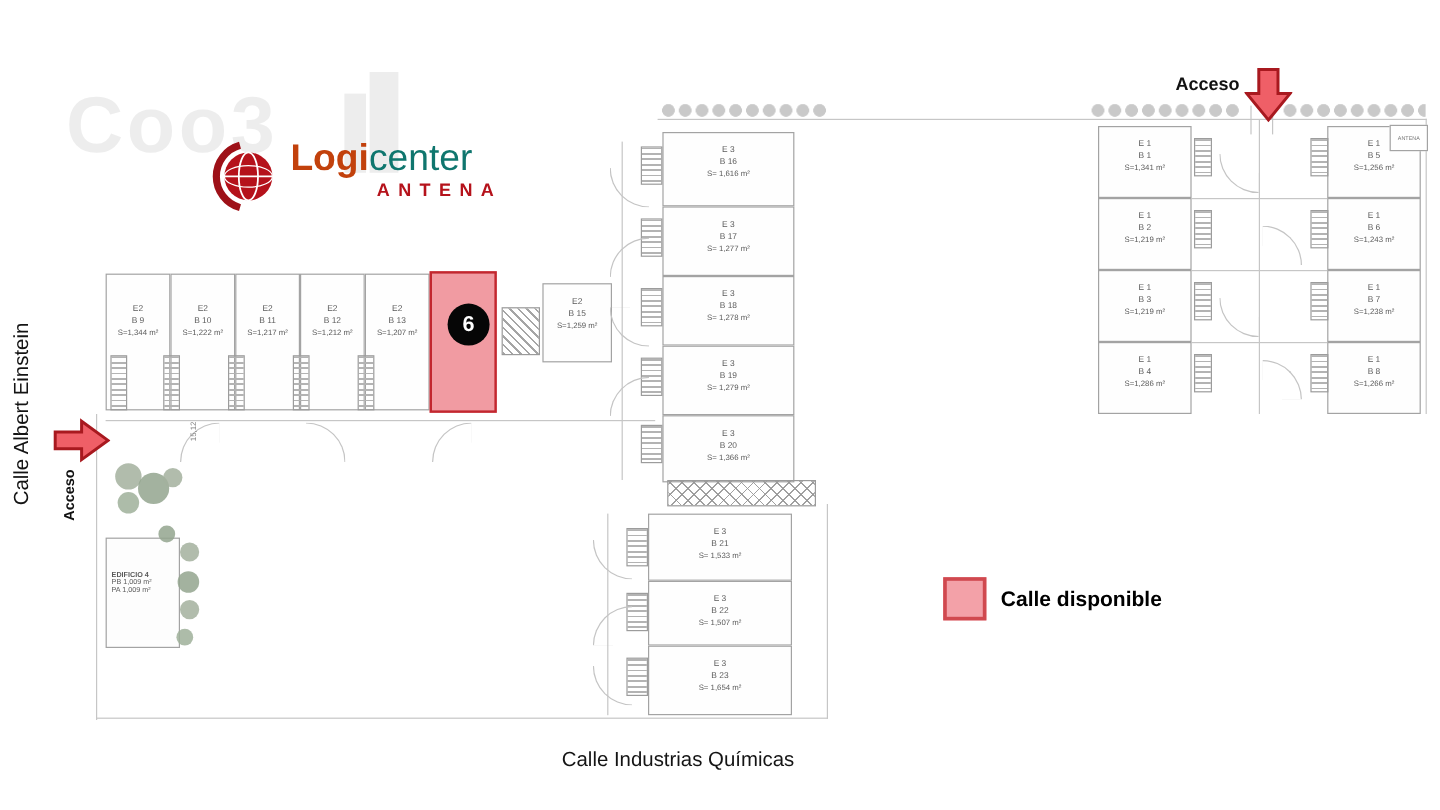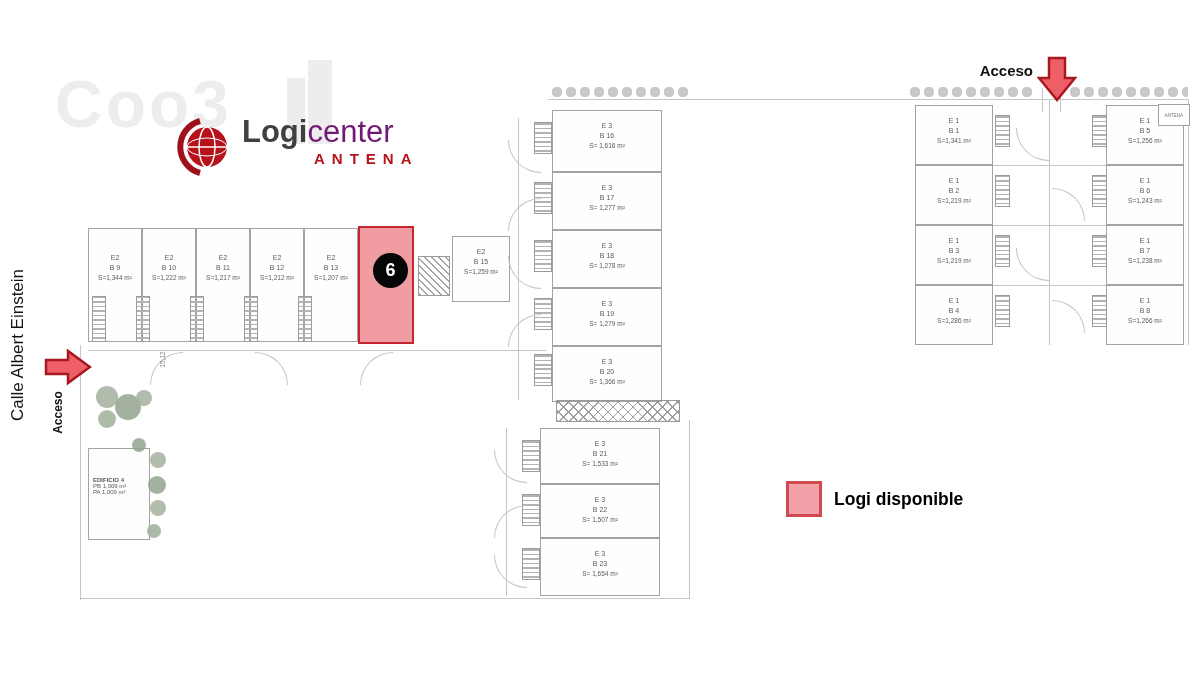--- a/index.html
+++ b/index.html
@@ -38,33 +38,34 @@
 </style>
 </head>
 <body>
 
 <div id="canvas">
 
   <div class="wm-text" style="left:55px;top:66px;">Coo3</div>
   <div class="wm-bar" style="left:287px;top:78px;width:18px;height:66px;"></div>
   <div class="wm-bar" style="left:308px;top:60px;width:24px;height:84px;"></div>
 
+  <div class="street" style="left:360px;top:623px;width:410px;text-align:center;">Calle Industrias Químicas</div>
   <div class="street" style="left:-125px;top:333px;width:290px;height:24px;text-align:center;transform:rotate(-90deg);">Calle Albert Einstein</div>
 
   <div class="abs" style="left:170px;top:116px;display:flex;align-items:flex-start;gap:10px;">
     <svg width="62" height="62" viewBox="0 0 62 62">
       <path d="M30 5 A27 27 0 0 0 30 57" stroke="#9e1118" stroke-width="6" fill="none"></path>
       <circle cx="37" cy="31" r="20" fill="#b5121b"></circle>
       <ellipse cx="37" cy="31" rx="8" ry="20" stroke="#ffffff" stroke-width="1.5" fill="none"></ellipse>
       <line x1="17" y1="31" x2="57" y2="31" stroke="#ffffff" stroke-width="1.5"></line>
       <ellipse cx="37" cy="31" rx="20" ry="9" stroke="#ffffff" stroke-width="1" fill="none"></ellipse>
     </svg>
     <div>
       <div style="font-size:31px;line-height:1;">
-        <span style="font-weight:bold;color:#404040;">Logi</span><span style="color:#701a75;">center</span>
+        <span style="font-weight:bold;color:#c2410c;">Logi</span><span style="color:#0f766e;">center</span>
       </div>
       <div style="font-size:15px;font-weight:bold;color:#b5121b;letter-spacing:7px;margin-left:72px;margin-top:3px;">ANTENA</div>
     </div>
   </div>
 
   <div class="line" style="left:80px;top:345px;width:1px;height:255px;"></div>
   <div class="line" style="left:80px;top:598px;width:610px;height:1px;"></div>
   <div class="line" style="left:689px;top:420px;width:1px;height:179px;"></div>
   <div class="line" style="left:548px;top:99px;width:641px;height:1px;"></div>
   <div class="line" style="left:1188px;top:99px;width:1px;height:246px;"></div>
@@ -265,15 +266,15 @@
   <svg class="abs" style="left:1037px;top:56px;" width="40" height="46" viewBox="0 0 40 46">
     <path d="M12 2 h16 v20 h10 L20 44 L2 22 h10 Z" fill="#ef5f67" stroke="#a8191f" stroke-width="2.5"></path>
   </svg>
 
   <svg class="abs" style="left:44px;top:348px;" width="48" height="38" viewBox="0 0 48 38">
     <path d="M2 12 h22 V3 L46 19 L24 35 v-9 H2 Z" fill="#ef5f67" stroke="#a8191f" stroke-width="2.5"></path>
   </svg>
   <div class="access-label" style="left:17px;top:406px;width:80px;height:13px;font-size:12px;text-align:center;transform:rotate(-90deg);">Acceso</div>
 
   <div class="legend-swatch" style="left:786px;top:481px;"></div>
-  <div class="legend-label" style="left:834px;top:489px;">Logi disponible</div>
+  <div class="legend-label" style="left:834px;top:489px;">Calle disponible</div>
 
 </div>
 
 </body></html>

